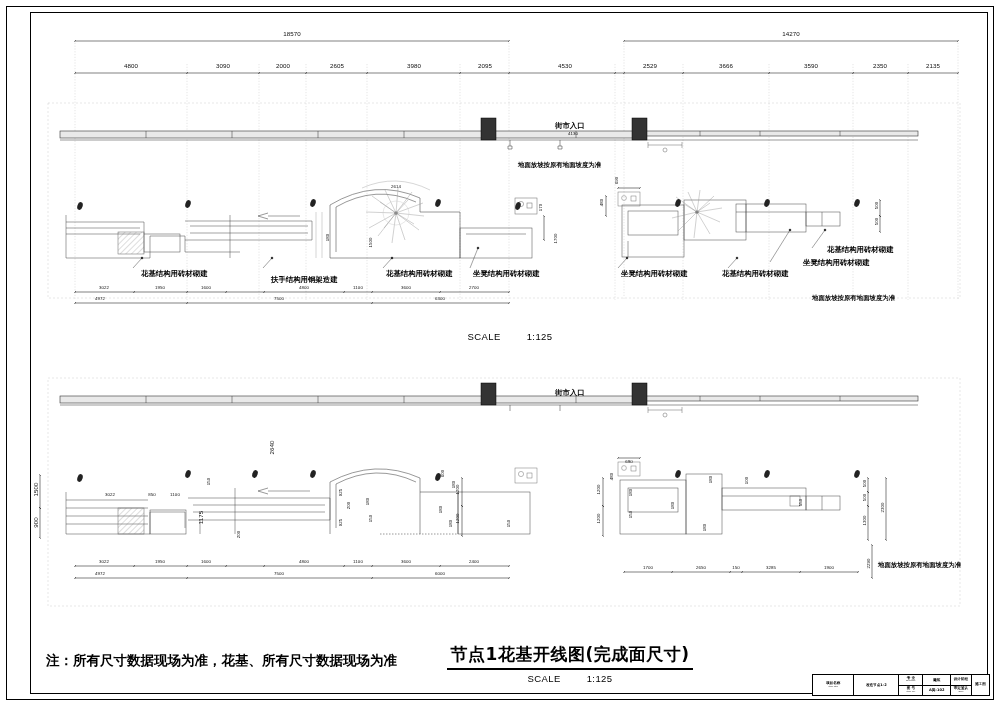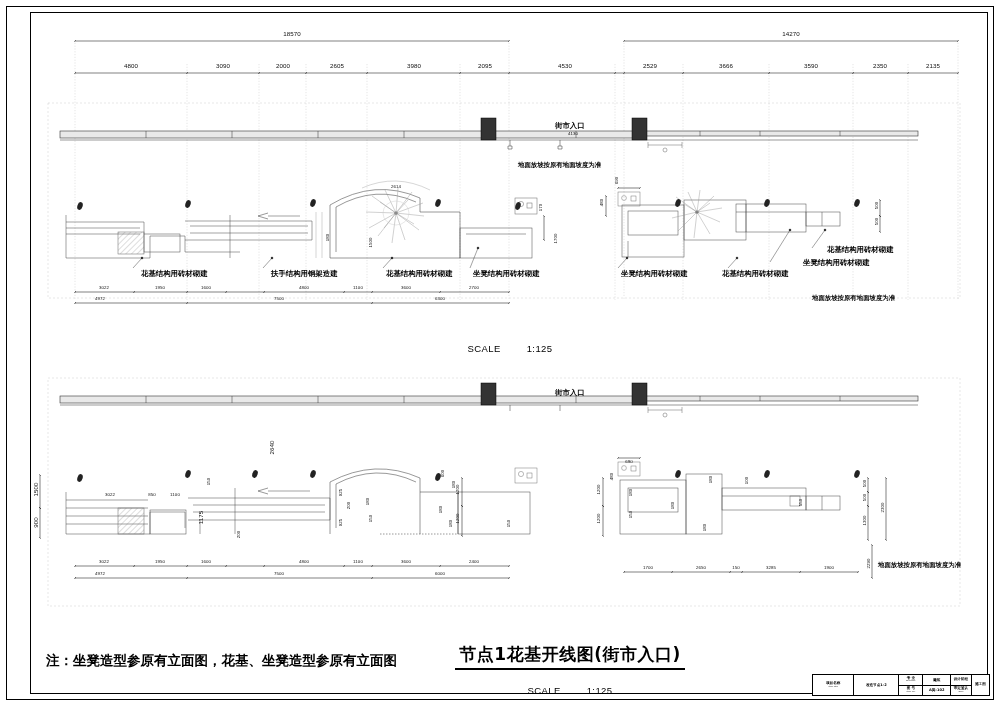--- a/index.html
+++ b/index.html
@@ -20,21 +20,21 @@
   .vert{transform:translate(-50%,0) rotate(-90deg);transform-origin:50% 50%;}
 
   .cn{position:absolute;font-family:"DejaVu Sans","Liberation Sans",sans-serif;
       font-size:7.4px;font-weight:700;white-space:nowrap;color:#000;}
   .cn.sm{font-size:6.4px;}
 
   .ttl{position:absolute;text-align:center;white-space:nowrap;}
   .ttl .t{font-family:"DejaVu Sans","Liberation Sans",sans-serif;
           font-size:17px;font-weight:700;letter-spacing:.5px;
           border-bottom:2px solid #000;padding:0 4px 2px;display:inline-block;}
-  .ttl .s{display:block;margin-top:15px;font-size:9.5px;letter-spacing:.4px;}
+  .ttl .s{display:block;margin-top:3px;font-size:9.5px;letter-spacing:.4px;}
   .ttl .s i{font-style:normal;display:inline-block;margin-left:26px;}
 
   .bignote{position:absolute;left:46px;top:652px;
            font-family:"DejaVu Sans","Liberation Sans",sans-serif;
            font-size:13.5px;font-weight:700;white-space:nowrap;}
 
   
   .tb{position:absolute;left:812px;top:674px;width:178px;height:22px;
       border:1px solid #000;box-sizing:border-box;display:flex;
       font-size:3.4px;background:#fff;}
@@ -461,21 +461,21 @@
   <div class="dimtxt xs vert" style="left:616px;top:178px;">690</div>
   <div class="dimtxt xs vert" style="left:601px;top:200px;">480</div>
   <div class="dimtxt xs vert" style="left:876px;top:203px;">500</div>
   <div class="dimtxt xs vert" style="left:876px;top:219px;">500</div>
   <div class="dimtxt xs vert" style="left:540px;top:205px;">170</div>
   <div class="dimtxt xs vert" style="left:555px;top:236px;">1700</div>
   <div class="dimtxt xs vert" style="left:370px;top:240px;">1500</div>
   <div class="dimtxt xs vert" style="left:327px;top:235px;">180</div>
 
   <div class="cn" style="left:141px;top:269px;">花基结构用砖材砌建</div>
-  <div class="cn" style="left:271px;top:269px;">扶手结构用钢架造建</div>
+  <div class="cn" style="left:271px;top:275px;">扶手结构用钢架造建</div>
   <div class="cn" style="left:386px;top:269px;">花基结构用砖材砌建</div>
   <div class="cn" style="left:473px;top:269px;">坐凳结构用砖材砌建</div>
   <div class="cn" style="left:621px;top:269px;">坐凳结构用砖材砌建</div>
   <div class="cn" style="left:722px;top:269px;">花基结构用砖材砌建</div>
   <div class="cn" style="left:803px;top:258px;">坐凳结构用砖材砌建</div>
   <div class="cn" style="left:827px;top:245px;">花基结构用砖材砌建</div>
 
   <div class="dimtxt xs" style="left:104px;top:285px;">3022</div>
   <div class="dimtxt xs" style="left:160px;top:285px;">1950</div>
   <div class="dimtxt xs" style="left:206px;top:285px;">1600</div>
@@ -548,27 +548,27 @@
   <div class="dimtxt xs" style="left:279px;top:571px;">7500</div>
   <div class="dimtxt xs" style="left:440px;top:571px;">6000</div>
 
   <div class="dimtxt xs" style="left:648px;top:565px;">1700</div>
   <div class="dimtxt xs" style="left:701px;top:565px;">2650</div>
   <div class="dimtxt xs" style="left:736px;top:565px;">150</div>
   <div class="dimtxt xs" style="left:771px;top:565px;">3285</div>
   <div class="dimtxt xs" style="left:829px;top:565px;">1900</div>
 
   <div class="ttl" style="left:430px;top:643px;width:280px;">
-    <span class="t">节点1花基开线图(街市入口)</span>
+    <span class="t">节点1花基开线图(完成面尺寸)</span>
     <span class="s">
       <span>SCALE</span><i>1:125</i>
     </span>
   </div>
 
-  <div class="bignote">注：坐凳造型参原有立面图，花基、坐凳造型参原有立面图</div>
+  <div class="bignote">注：所有尺寸数据现场为准，花基、所有尺寸数据现场为准</div>
 
   <div class="tb">
     <div class="c" style="width:24%;">
       <span class="zh">项目名称</span>
       <span class="en">Item Title</span>
     </div>
     <div class="c" style="width:26%;">
       <span class="val">改造节点1-2</span>
     </div>
     <div class="c" style="width:14%;padding:0;">

